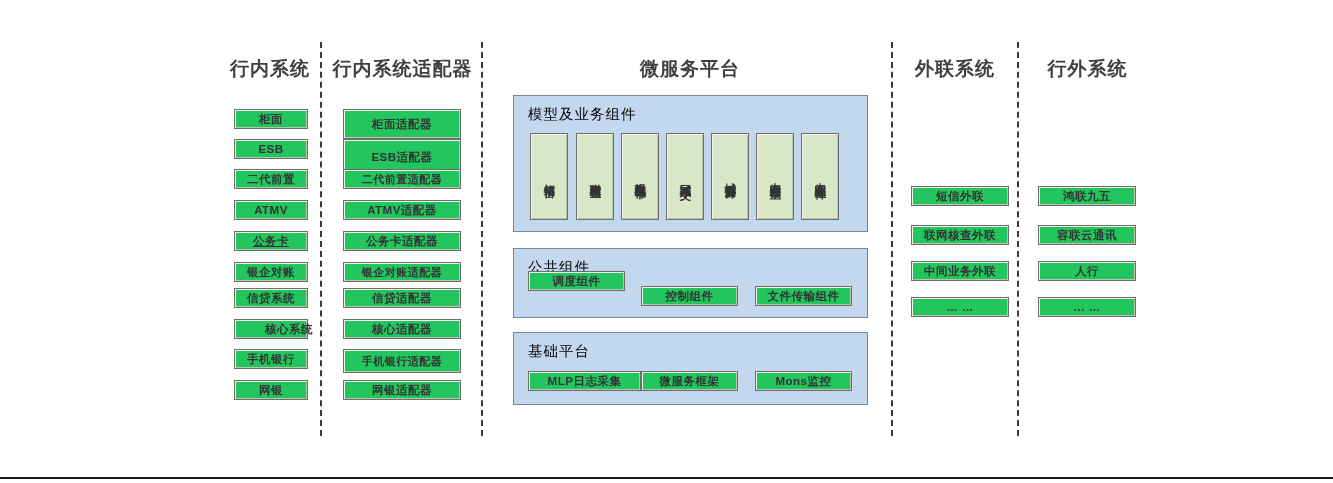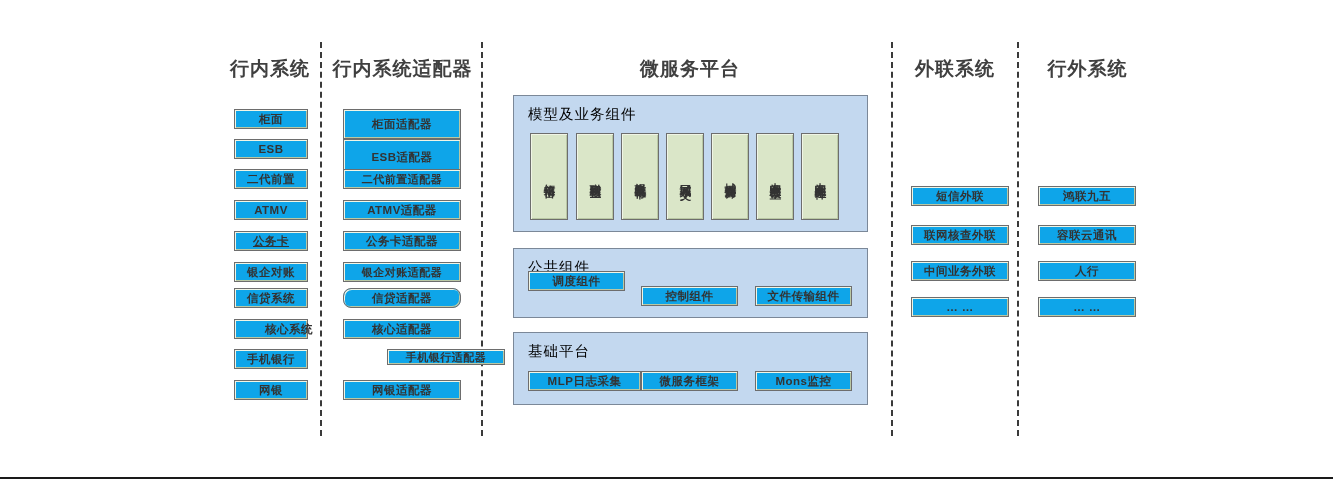--- a/index.html
+++ b/index.html
@@ -32,21 +32,21 @@
     font-weight: bold;
     color: #404040;
     letter-spacing: 1px;
     white-space: nowrap;
     top: 56px;
   }
 
   
   .gbox {
     position: absolute;
-    background: #0ea5e9;
+    background: #22c55e;
     border: 1.5px solid #6d6d6d;
     box-shadow: inset 1px 1px 0 #f0f5e6, inset -1px -1px 0 #b9c8a4;
     display: flex;
     align-items: center;
     justify-content: center;
     font-size: 11.5px;
     font-weight: bold;
     color: #333333;
     letter-spacing: 0.5px;
     white-space: nowrap;
@@ -124,23 +124,23 @@
   <div class="gbox" style="left:234px; top:319px; width:74px; height:20px;padding-left:36px;">核心系统</div>
   <div class="gbox" style="left:234px; top:349px; width:74px; height:20px;">手机银行</div>
   <div class="gbox" style="left:234px; top:380px; width:74px; height:20px;">网银</div>
 
   <div class="gbox" style="left:343px; top:109px; width:118px; height:30px;">柜面适配器</div>
   <div class="gbox" style="left:343px; top:139px; width:118px; height:36px;">ESB适配器</div>
   <div class="gbox small" style="left:343px; top:169px; width:118px; height:20px;">二代前置适配器</div>
   <div class="gbox" style="left:343px; top:200px; width:118px; height:20px;">ATMV适配器</div>
   <div class="gbox" style="left:343px; top:231px; width:118px; height:20px;">公务卡适配器</div>
   <div class="gbox small" style="left:343px; top:262px; width:118px; height:20px;">银企对账适配器</div>
-  <div class="gbox" style="left:343px; top:288px; width:118px; height:20px;border-radius:8px;">信贷适配器</div>
+  <div class="gbox" style="left:343px; top:288px; width:118px; height:20px;">信贷适配器</div>
   <div class="gbox" style="left:343px; top:319px; width:118px; height:20px;">核心适配器</div>
-  <div class="gbox small" style="left:343px; top:349px; width:118px; height:16px;margin-left:44px;">手机银行适配器</div>
+  <div class="gbox small" style="left:343px; top:349px; width:118px; height:24px;">手机银行适配器</div>
   <div class="gbox" style="left:343px; top:380px; width:118px; height:20px;">网银适配器</div>
 
   <div class="panel" style="left:513px; top:95px; width:355px; height:137px;">
     <div class="panel-title">模型及业务组件</div>
   </div>
   <div class="vbox" style="left:530px; top:133px; width:38px; height:87px;">
     <span>短信平台</span>
   </div>
   <div class="vbox" style="left:576px; top:133px; width:38px; height:87px;">
     <span>联网核查</span>

